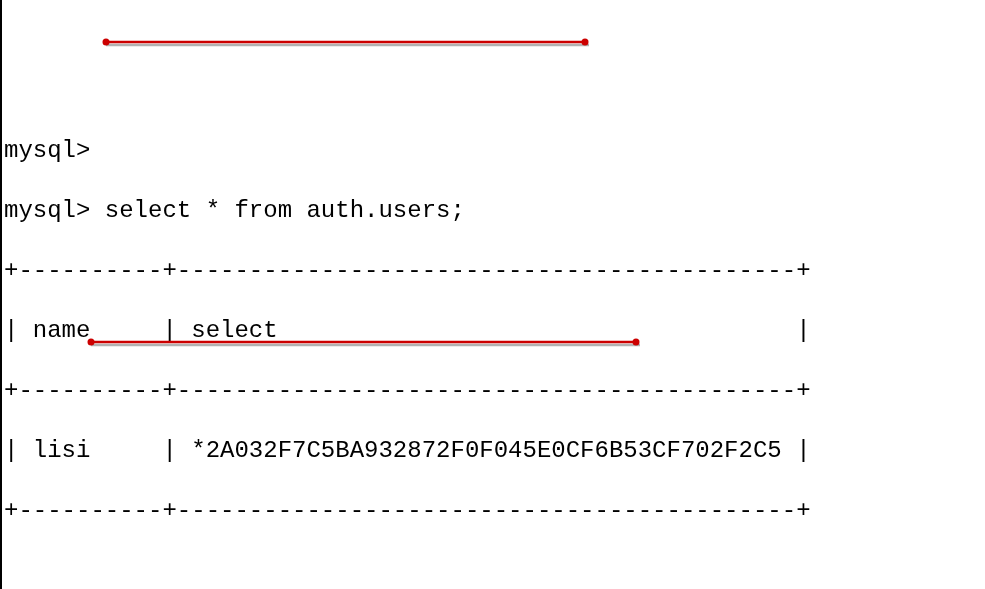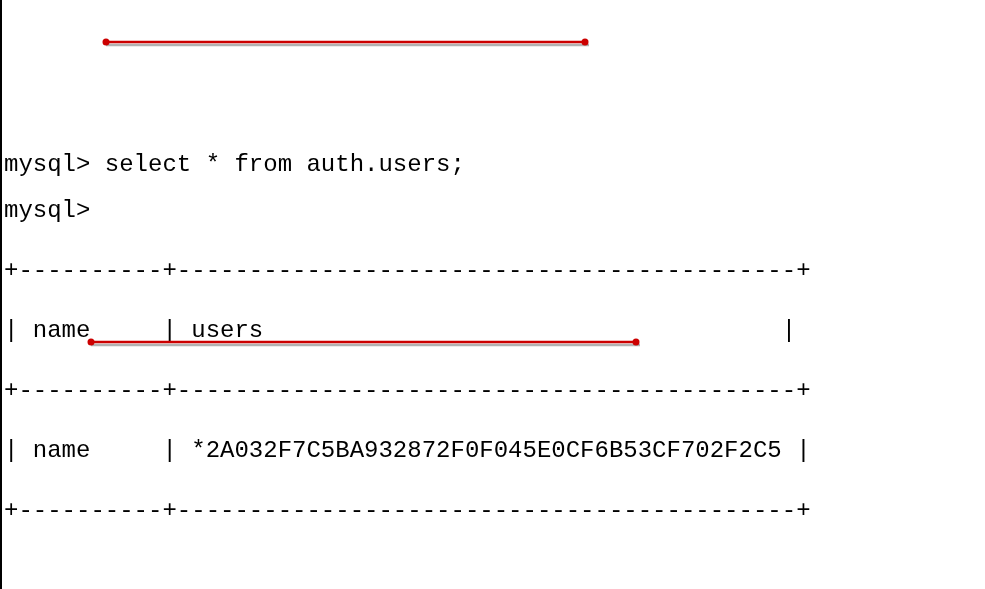--- a/index.html
+++ b/index.html
@@ -44,26 +44,26 @@
       stroke-width: 2.5;
       fill: none;
     }
   </style>
 </head>
 <body>
 
 
 
 <div class="terminal">
+<span class="line" style="margin-top:-14px">mysql&gt;</span>
 <span class="line">mysql&gt; select * from auth.users;</span>
-<span class="line" style="margin-top:-14px">mysql&gt;</span>
 <span class="line">+----------+-------------------------------------------+</span>
-<span class="line">| name     | users                                    |</span>
+<span class="line">| name     | select                                    |</span>
 <span class="line">+----------+-------------------------------------------+</span>
-<span class="line">| name     | *2A032F7C5BA932872F0F045E0CF6B53CF702F2C5 |</span>
+<span class="line">| lisi     | *2A032F7C5BA932872F0F045E0CF6B53CF702F2C5 |</span>
 <span class="line">+----------+-------------------------------------------+</span>
 
 
 
 
 
 
 
 
 

